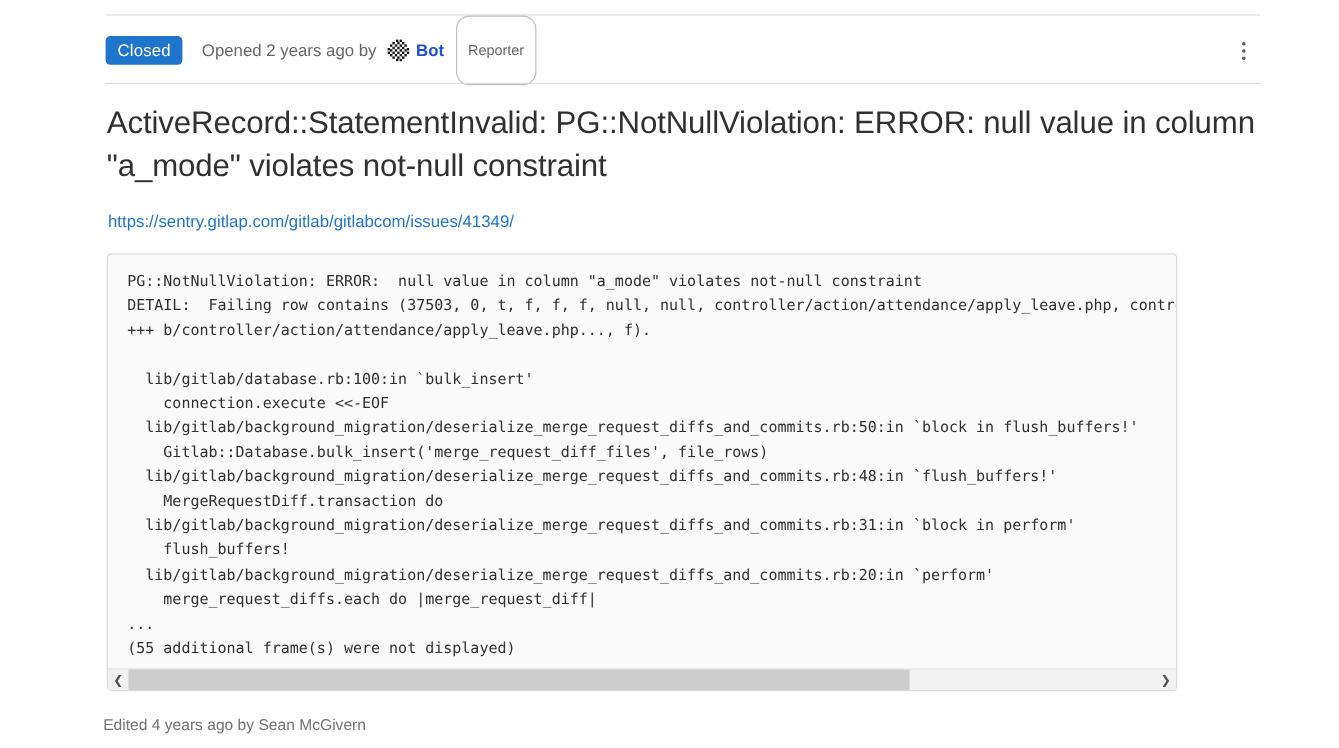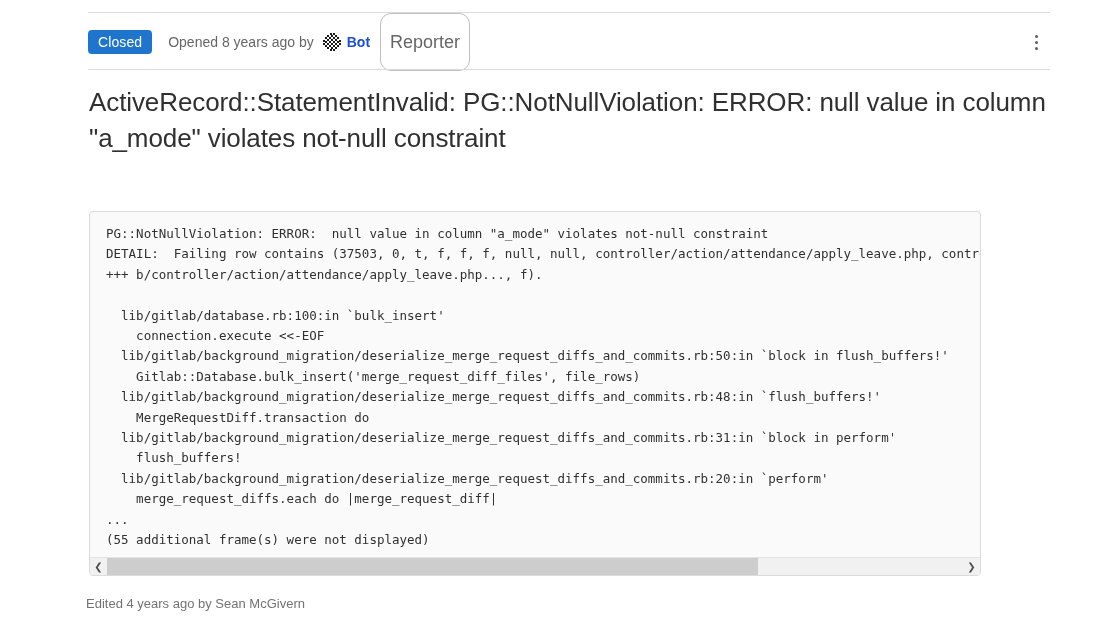--- a/index.html
+++ b/index.html
@@ -86,21 +86,21 @@
 
   .role-badge {
     margin-left: 10px;
     display: inline-flex;
     align-items: center;
     justify-content: center;
     height: 22px;
     padding: 17px 9px;
     border: 1px solid #bfbfbf;
     border-radius: 11px;
-    font-size: 18px;
+    font-size: 12px;
     color: #666666;
     background: #ffffff;
     white-space: nowrap;
   }
 
   .kebab-button {
     position: absolute;
     right: 0px;
     top: 0px;
     width: 28px;
@@ -224,21 +224,21 @@
 <body>
 
 <div class="page">
 
   <div class="divider top"></div>
 
   <div class="meta-bar">
 
     <div class="state-badge" style="background: rgb(31, 117, 203);">Closed</div>
 
-    <div class="meta-text">Opened 8 years ago by</div>
+    <div class="meta-text">Opened 2 years ago by</div>
 
     <span class="avatar">
       <svg width="20" height="20" viewBox="0 0 20 20" aria-hidden="true">
         <circle cx="10" cy="10" r="10" fill="#ffffff"></circle>
         <g fill="#1a1a1a">
           <rect x="8" y="1" width="2" height="2"></rect>
           <rect x="11" y="1" width="2" height="2"></rect>
           <rect x="5" y="3" width="2" height="2"></rect>
           <rect x="9" y="3" width="2" height="2"></rect>
           <rect x="13" y="3" width="2" height="2"></rect>
@@ -281,20 +281,21 @@
       <span></span>
       <span></span>
       <span></span>
     </button>
   </div>
 
   <div class="divider bottom"></div>
 
   <h1 class="issue-title">ActiveRecord::StatementInvalid: PG::NotNullViolation: ERROR: null value in column "a_mode" violates not-null constraint</h1>
 
+  <a class="desc-link" style="color: rgb(31, 117, 203);">https://sentry.gitlap.com/gitlab/gitlabcom/issues/41349/</a>
 
   <div class="code-wrap">
     <div class="code-scroll">
       <pre class="code">PG::NotNullViolation: ERROR:  null value in column "a_mode" violates not-null constraint
 DETAIL:  Failing row contains (37503, 0, t, f, f, f, null, null, controller/action/attendance/apply_leave.php, controller/action/attend
 +++ b/controller/action/attendance/apply_leave.php..., f).
 
   lib/gitlab/database.rb:100:in `bulk_insert'
     connection.execute &lt;&lt;-EOF
   lib/gitlab/background_migration/deserialize_merge_request_diffs_and_commits.rb:50:in `block in flush_buffers!'

